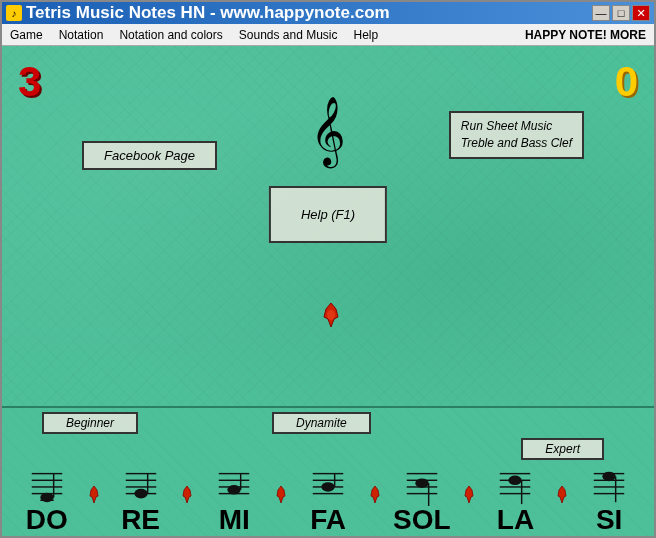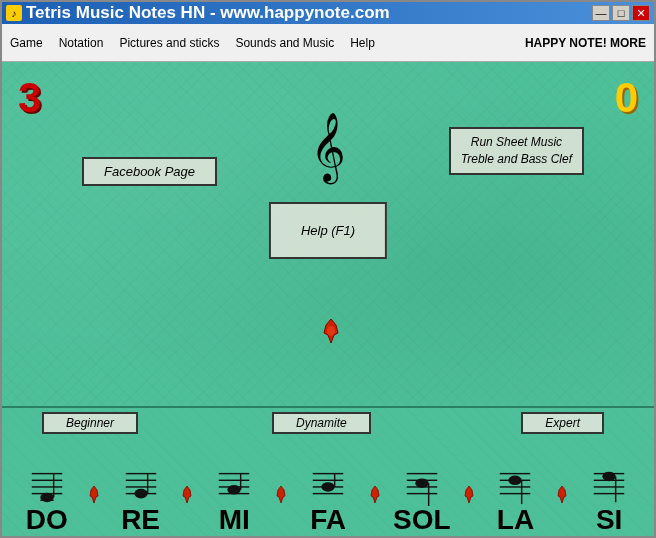--- a/index.html
+++ b/index.html
@@ -63,21 +63,21 @@
       cursor: pointer;
       border: 1px solid #888;
       background: #d4d0c8;
       color: #000;
     }
 
     .title-btn.close { background: #cc0000; color: white; }
 
     #menu-bar {
       background: #f0f0f0;
-      height: 38px;
+      height: 22px;
       display: flex;
       align-items: center;
       border-bottom: 1px solid #aaa;
     }
 
     .menu-item {
       padding: 2px 8px;
       font-size: 12px;
       cursor: pointer;
       height: 100%;
@@ -175,21 +175,20 @@
     #run-sheet-btn {
       position: absolute;
       top: 65px;
       right: 70px;
       border: 2px solid #333;
       background: rgba(230,230,220,0.85);
       padding: 5px 10px;
       font-size: 12px;
       font-style: italic;
       cursor: pointer;
-      text-align: center;
       line-height: 1.4;
     }
 
     #treble-clef {
       position: absolute;
       top: 55px;
       left: 50%;
       transform: translateX(-50%);
       font-size: 60px;
       color: #000;
@@ -233,21 +232,21 @@
       top: 4px;
       border: 2px solid #333;
       background: rgba(230,230,220,0.85);
       padding: 2px 22px;
       font-size: 12px;
       font-style: italic;
     }
 
     #beginner-label { left: 40px; }
     #advanced-label { left: 270px; }
-    #expert-label { right: 50px; }
+    #expert-label { right: 50px; margin-top: 26px; }
 
     #notes-row {
       position: absolute;
       bottom: 0;
       left: 0;
       right: 0;
       display: flex;
       align-items: flex-end;
       justify-content: space-around;
       padding: 0 4px;
@@ -291,21 +290,21 @@
     <div id="title-controls">
       <div class="title-btn">—</div>
       <div class="title-btn">□</div>
       <div class="title-btn close">✕</div>
     </div>
   </div>
 
   <div id="menu-bar">
     <div class="menu-item">Game</div>
     <div class="menu-item">Notation</div>
-    <div class="menu-item">Pictures and sticks</div>
+    <div class="menu-item">Notation and colors</div>
     <div class="menu-item">Sounds and Music</div>
     <div class="menu-item">Help</div>
     <div class="menu-item" id="happy-note-more">HAPPY NOTE! MORE</div>
   </div>
 
   <div id="game-area">
     <div id="score-left">3</div>
     <div id="score-right">0</div>
 
     <div id="facebook-btn">Facebook Page</div>

